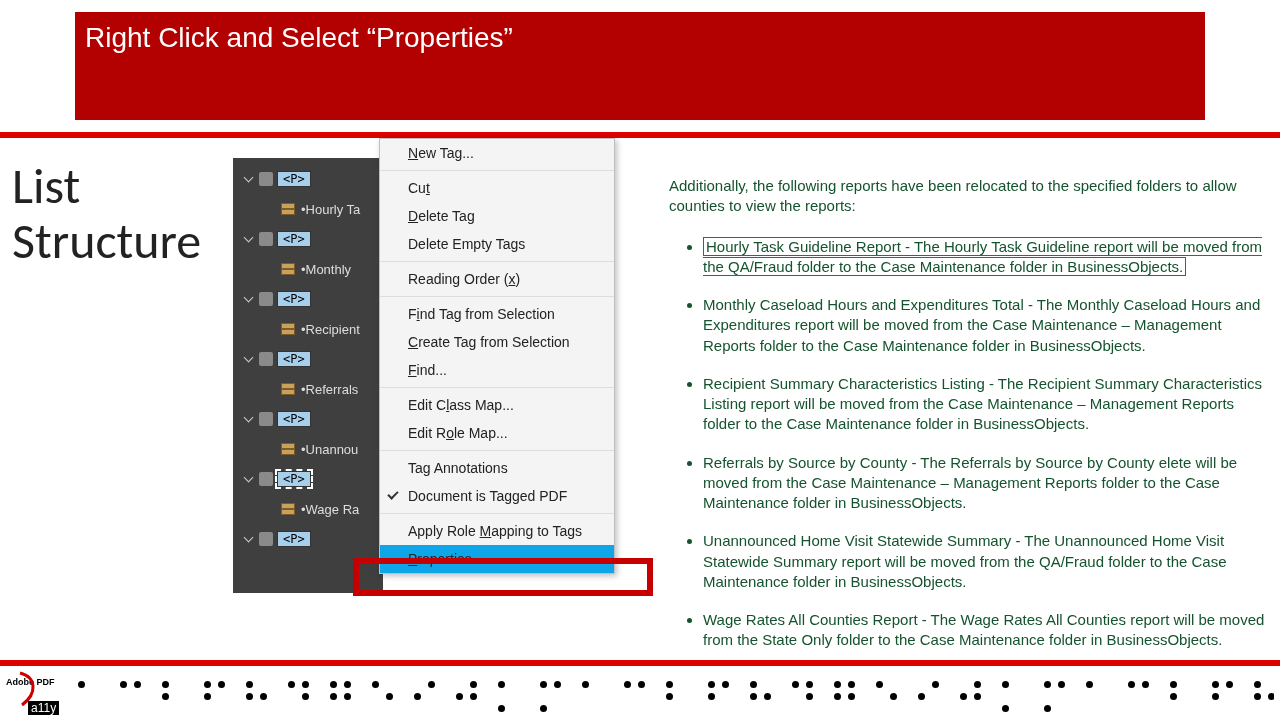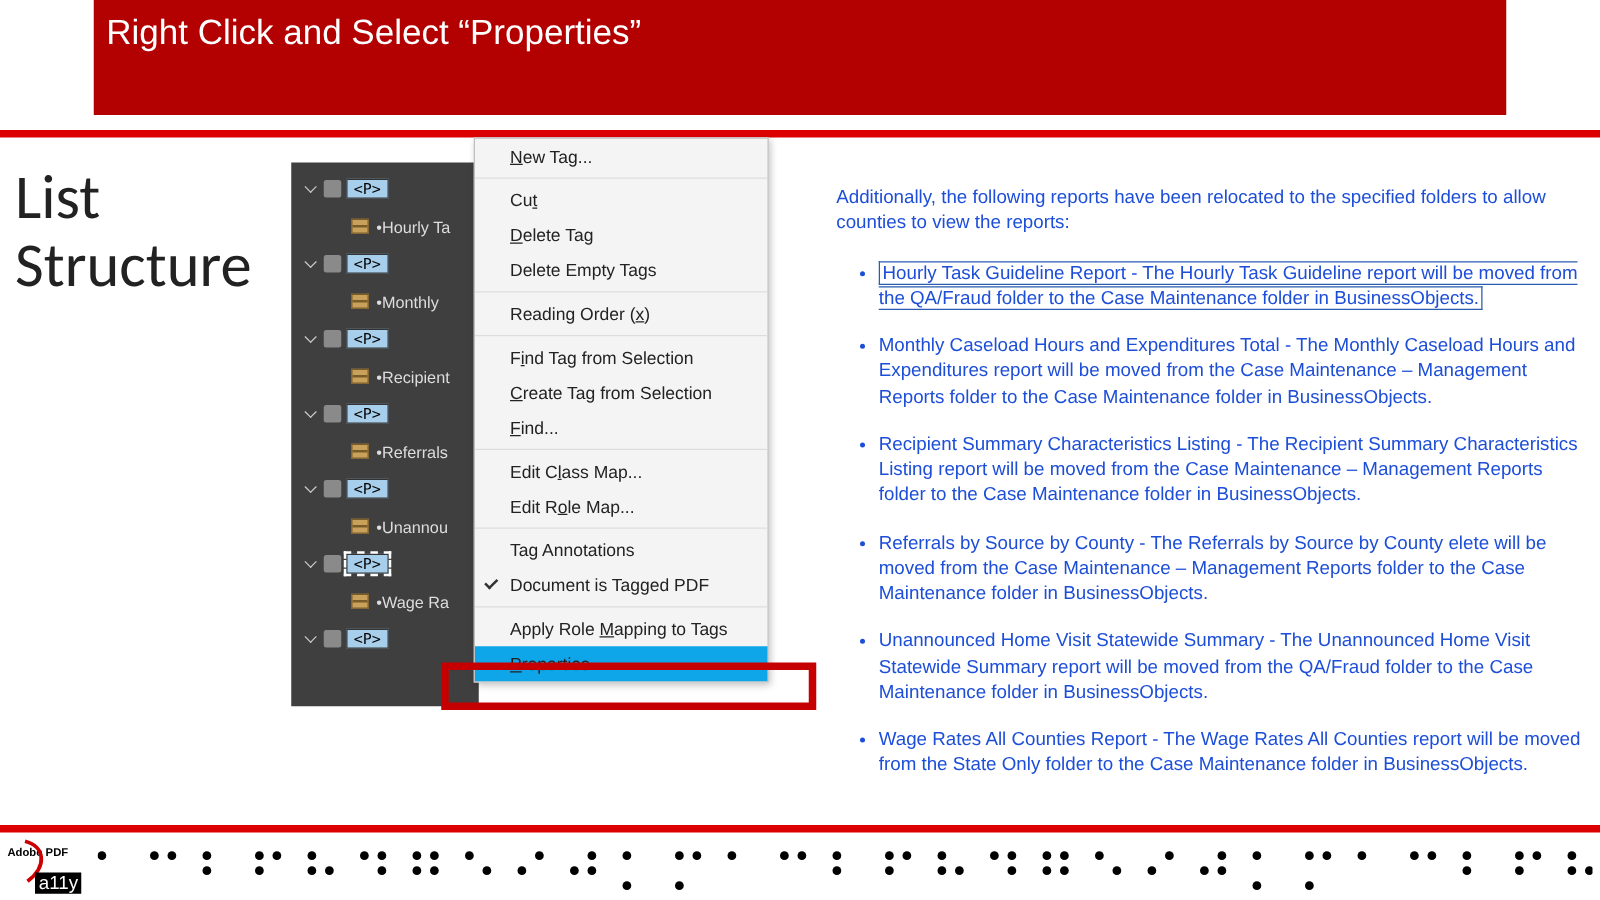--- a/index.html
+++ b/index.html
@@ -1,18 +1,18 @@
 <!DOCTYPE html>
 <html><head>
 <meta charset="utf-8">
 <style>
   * { box-sizing: border-box; margin: 0; padding: 0; }
   body { font-family: "Segoe UI", Arial, sans-serif; width: 1280px; height: 720px; background: #fff; overflow: hidden; position: relative; }
 
-  .red-banner { background: #b30000; color: #fff; margin: 0 75px 0 75px; height: 92px; padding: 10px 10px; }
+  .red-banner { background: #b30000; color: #fff; margin: 12px 75px 0 75px; height: 108px; padding: 10px 10px; }
   .red-banner .title { font-size: 28px; font-weight: 400; }
 
   .red-bar-thin { background: #d00; height: 6px; width: 100%; margin-top: 12px; }
 
   .main { display: flex; padding: 20px 0 0 12px; gap: 6px; }
 
   .side-title { font-family: Calibri, "Segoe UI", sans-serif; font-size: 50px; font-weight: 400; color: #222; line-height: 1.1; width: 215px; flex: 0 0 215px; }
 
   .tags-stage { position: relative; width: 420px; flex: 0 0 420px; }
 
@@ -31,34 +31,34 @@
   
   .ctx-menu { position:absolute; left:146px; top:-20px; width:236px; background:#f4f4f4; border:1px solid #bfbfbf; box-shadow:2px 2px 6px rgba(0,0,0,.25); font-size:14px; color:#222; }
   .ctx-item { height:28px; display:flex; align-items:center; padding-left:28px; position:relative; }
   .ctx-item.hover { background:#0ea5e9; }
   .ctx-sep { height:1px; background:#ddd; margin:3px 0; }
   .ctx-check::before { content:''; position:absolute; left:8px; top:9px; width:8px; height:4px; border-left:2px solid #333; border-bottom:2px solid #333; transform:rotate(-45deg); }
   .u { text-decoration: underline; }
 
   .red-frame { position:absolute; left:120px; top:400px; width:300px; height:38px; border:6px solid #c60000; pointer-events:none; }
 
-  .doc-text { flex: 1; padding: 18px 6px 0 10px; font-size: 15px; color:#1d4ed8; line-height:1.35; }
+  .doc-text { flex: 1; padding: 18px 6px 0 10px; font-size: 15px; color:#14532d; line-height:1.35; }
   .doc-text p.intro { margin-bottom: 20px; }
   .doc-text ul { list-style: disc; padding-left: 34px; }
   .doc-text li { margin-bottom: 18px; }
   .hl-box { border:1.5px solid #2a5db0; padding:0 2px; display:inline; }
 
   .footer { position:absolute; left:0; right:0; bottom:0; height:60px; }
   .footer .red-bar { background:#d00; height:6px; width:100%; }
   .footer .inner { display:flex; align-items:center; height:54px; padding:0 6px; gap:20px; }
   .logo { position:relative; width:52px; height:44px; }
   .logo .swoop { position:absolute; left:10px; top:0; width:26px; height:36px; }
   .logo .swoop svg { width:100%; height:100%; }
   .logo .t1 { position:absolute; left:0; top:6px; font-size:9px; font-weight:bold; color:#000; }
-  .logo .t2 { position:absolute; left:22px; bottom:0; font-size:15px; background:#000; color:#fff; padding:0 3px; }
+  .logo .t2 { position:absolute; left:22px; bottom:0; font-size:12px; background:#000; color:#fff; padding:0 3px; }
   .braille { flex:1; display:flex; gap:20px; overflow:hidden; padding-top:8px; }
   .bcell { display:grid; grid-template-columns:8px 8px; grid-template-rows:8px 8px 8px; gap:4px 6px; }
   .dot { width:7px; height:7px; border-radius:50%; background:#000; }
   .dot.off { background:transparent; }
 </style>
 </head>
 <body>
 
 <div class="red-banner">
   <div class="title">Right Click and Select “Properties”</div>

